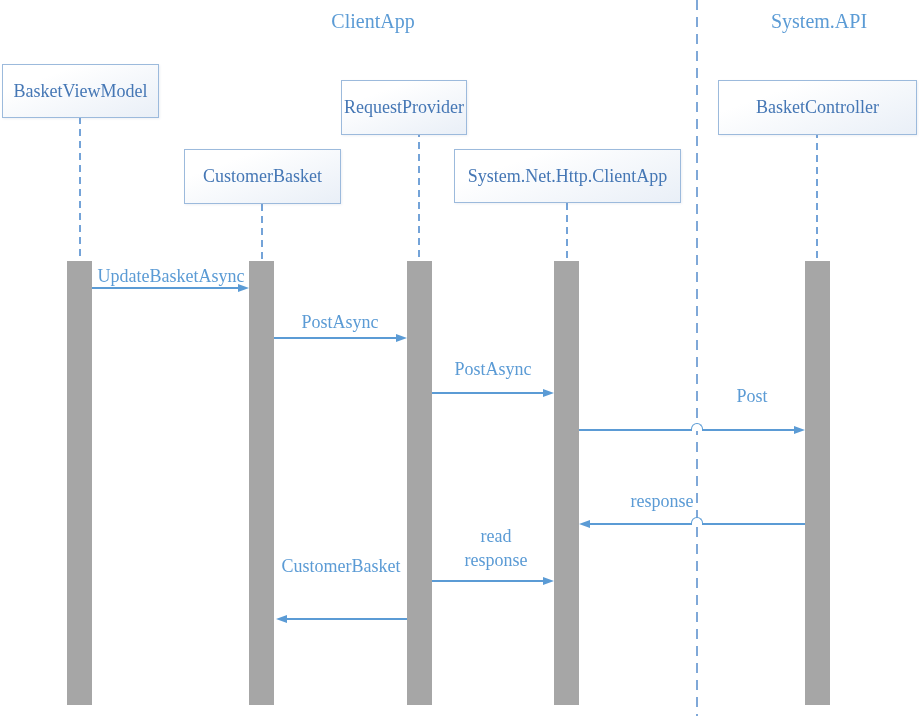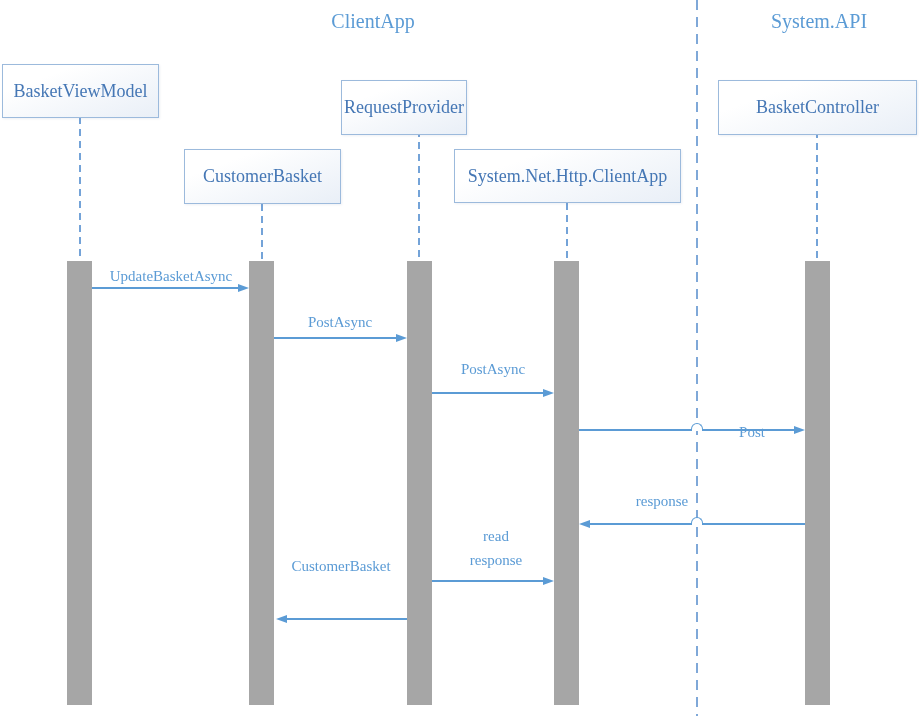--- a/index.html
+++ b/index.html
@@ -48,21 +48,21 @@
     position:absolute;top:261px;height:444px;width:25px;background:#A6A6A6;z-index:2;
   }
   .a-bvm{left:67px;} .a-bs{left:249px;} .a-rp{left:407px;} .a-http{left:554px;} .a-bc{left:805px;}
   
   .mline{position:absolute;height:1.5px;background:#5B9BD5;z-index:3;}
   .mhead{position:absolute;width:0;height:0;z-index:3;}
   .mhead.right{border-left:11px solid #5B9BD5;border-top:4px solid transparent;border-bottom:4px solid transparent;}
   .mhead.left{border-right:11px solid #5B9BD5;border-top:4px solid transparent;border-bottom:4px solid transparent;}
   .mlabel{
     position:absolute;z-index:5;text-align:center;
-    font-size:15px;color:#5B9BD5;line-height:17px;white-space:nowrap;
+    font-size:18px;color:#5B9BD5;line-height:17px;white-space:nowrap;
   }
   .mlabel.twoline{line-height:24px;white-space:normal;}
   
   .hop{
     position:absolute;width:12px;height:8px;box-sizing:border-box;z-index:4;
     border:1.5px solid #5B9BD5;border-bottom:none;border-radius:6px 6px 0 0;background:#ffffff;
   }
 </style>
 </head>
 <body>
@@ -106,21 +106,21 @@
   <div class="mhead right" style="left:238px;top:284px;"></div>
 
   <div class="mlabel" style="left:270px;top:314px;width:140px;">PostAsync</div>
   <div class="mline" style="left:274px;top:337px;width:122px;"></div>
   <div class="mhead right" style="left:396px;top:334px;"></div>
 
   <div class="mlabel" style="left:423px;top:361px;width:140px;">PostAsync</div>
   <div class="mline" style="left:432px;top:392px;width:111px;"></div>
   <div class="mhead right" style="left:543px;top:389px;"></div>
 
-  <div class="mlabel" style="left:702px;top:424px;width:100px;">Post</div>
+  <div class="mlabel" style="left:702px;top:388px;width:100px;">Post</div>
   <div class="mline" style="left:579px;top:429px;width:215px;"></div>
   <div class="mhead right" style="left:794px;top:426px;"></div>
   <div class="hop" style="left:691px;top:423px;"></div>
 
   <div class="mlabel" style="left:602px;top:493px;width:120px;">response</div>
   <div class="mline" style="left:590px;top:523px;width:215px;"></div>
   <div class="mhead left" style="left:579px;top:520px;"></div>
   <div class="hop" style="left:691px;top:517px;"></div>
 
   <div class="mlabel twoline" style="left:433px;top:524px;width:126px;">

